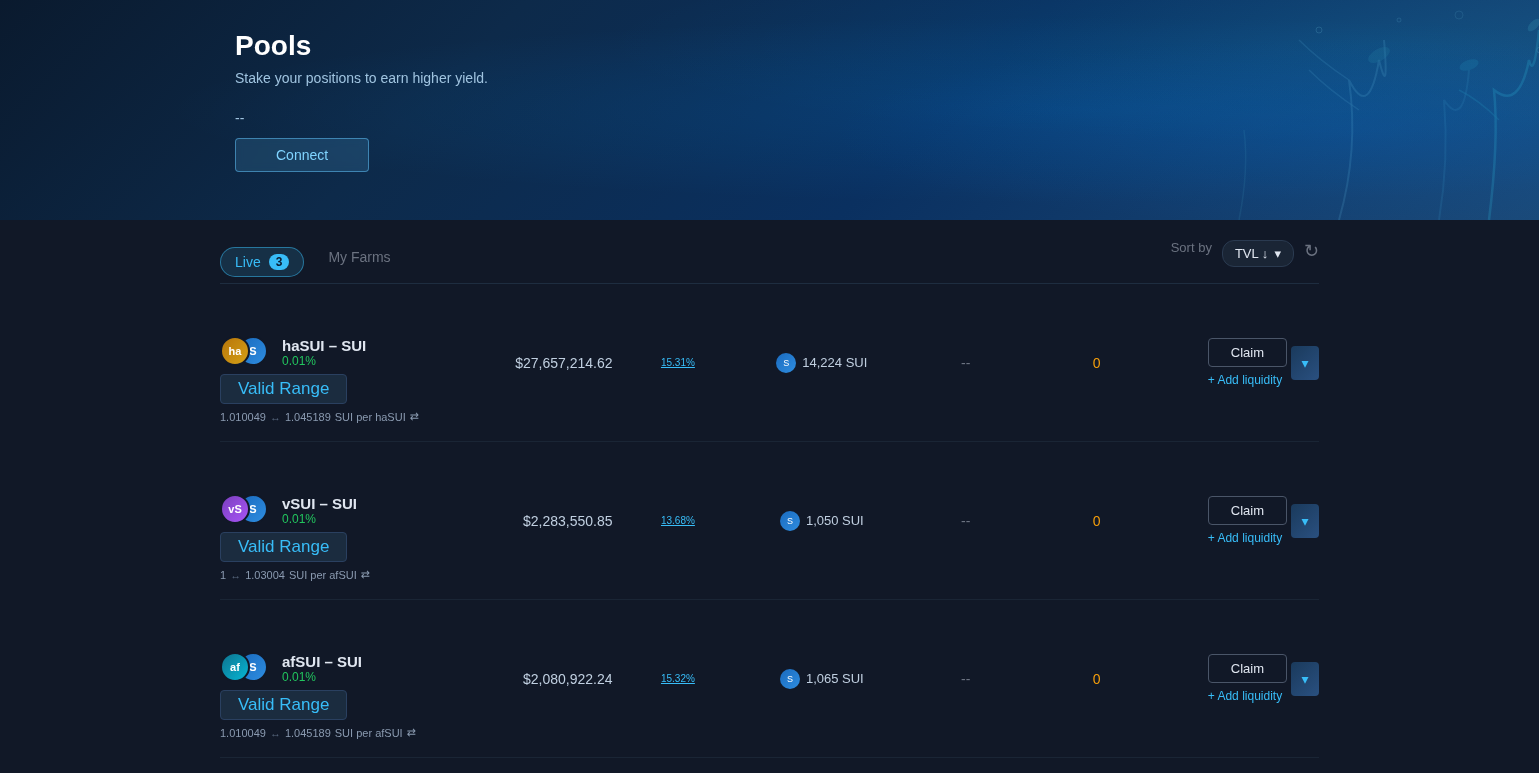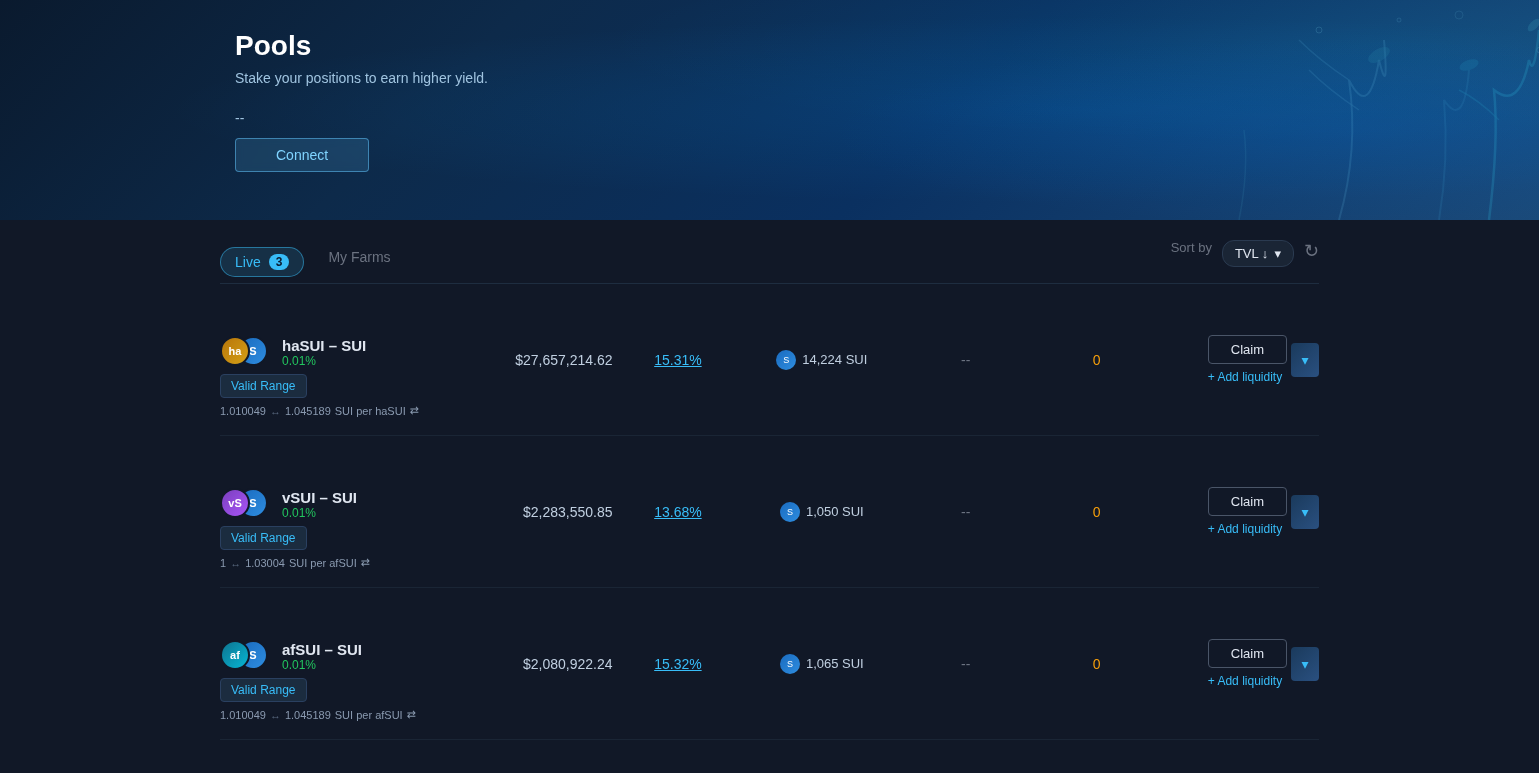--- a/index.html
+++ b/index.html
@@ -216,22 +216,22 @@
       color: #e0e6f0;
     }
     .pool-fee {
       color: #22c55e;
       font-size: 12px;
     }
     .valid-range-badge {
       background: rgba(30, 50, 70, 0.8);
       border: 1px solid #2a4060;
       border-radius: 4px;
-      padding: 4px 10px;
-      font-size: 12px;
+      padding: 4px 17px;
+      font-size: 17px;
       color: #38bdf8;
       display: inline-block;
       width: fit-content;
     }
     .range-values {
       font-size: 11px;
       color: #8a9ab0;
       display: flex;
       align-items: center;
       gap: 4px;
@@ -239,21 +239,21 @@
     .range-arrow { color: #5a6a80; }
 
     .staked-tvl {
       text-align: right;
       font-size: 14px;
       color: #c0cfe0;
     }
     .apr-val {
       text-align: center;
       color: #38bdf8;
-      font-size: 14px;
+      font-size: 10px;
       text-decoration: underline;
       cursor: pointer;
     }
     .rewards {
       display: flex;
       align-items: center;
       gap: 6px;
       justify-content: center;
       font-size: 13px;
       color: #c0cfe0;

